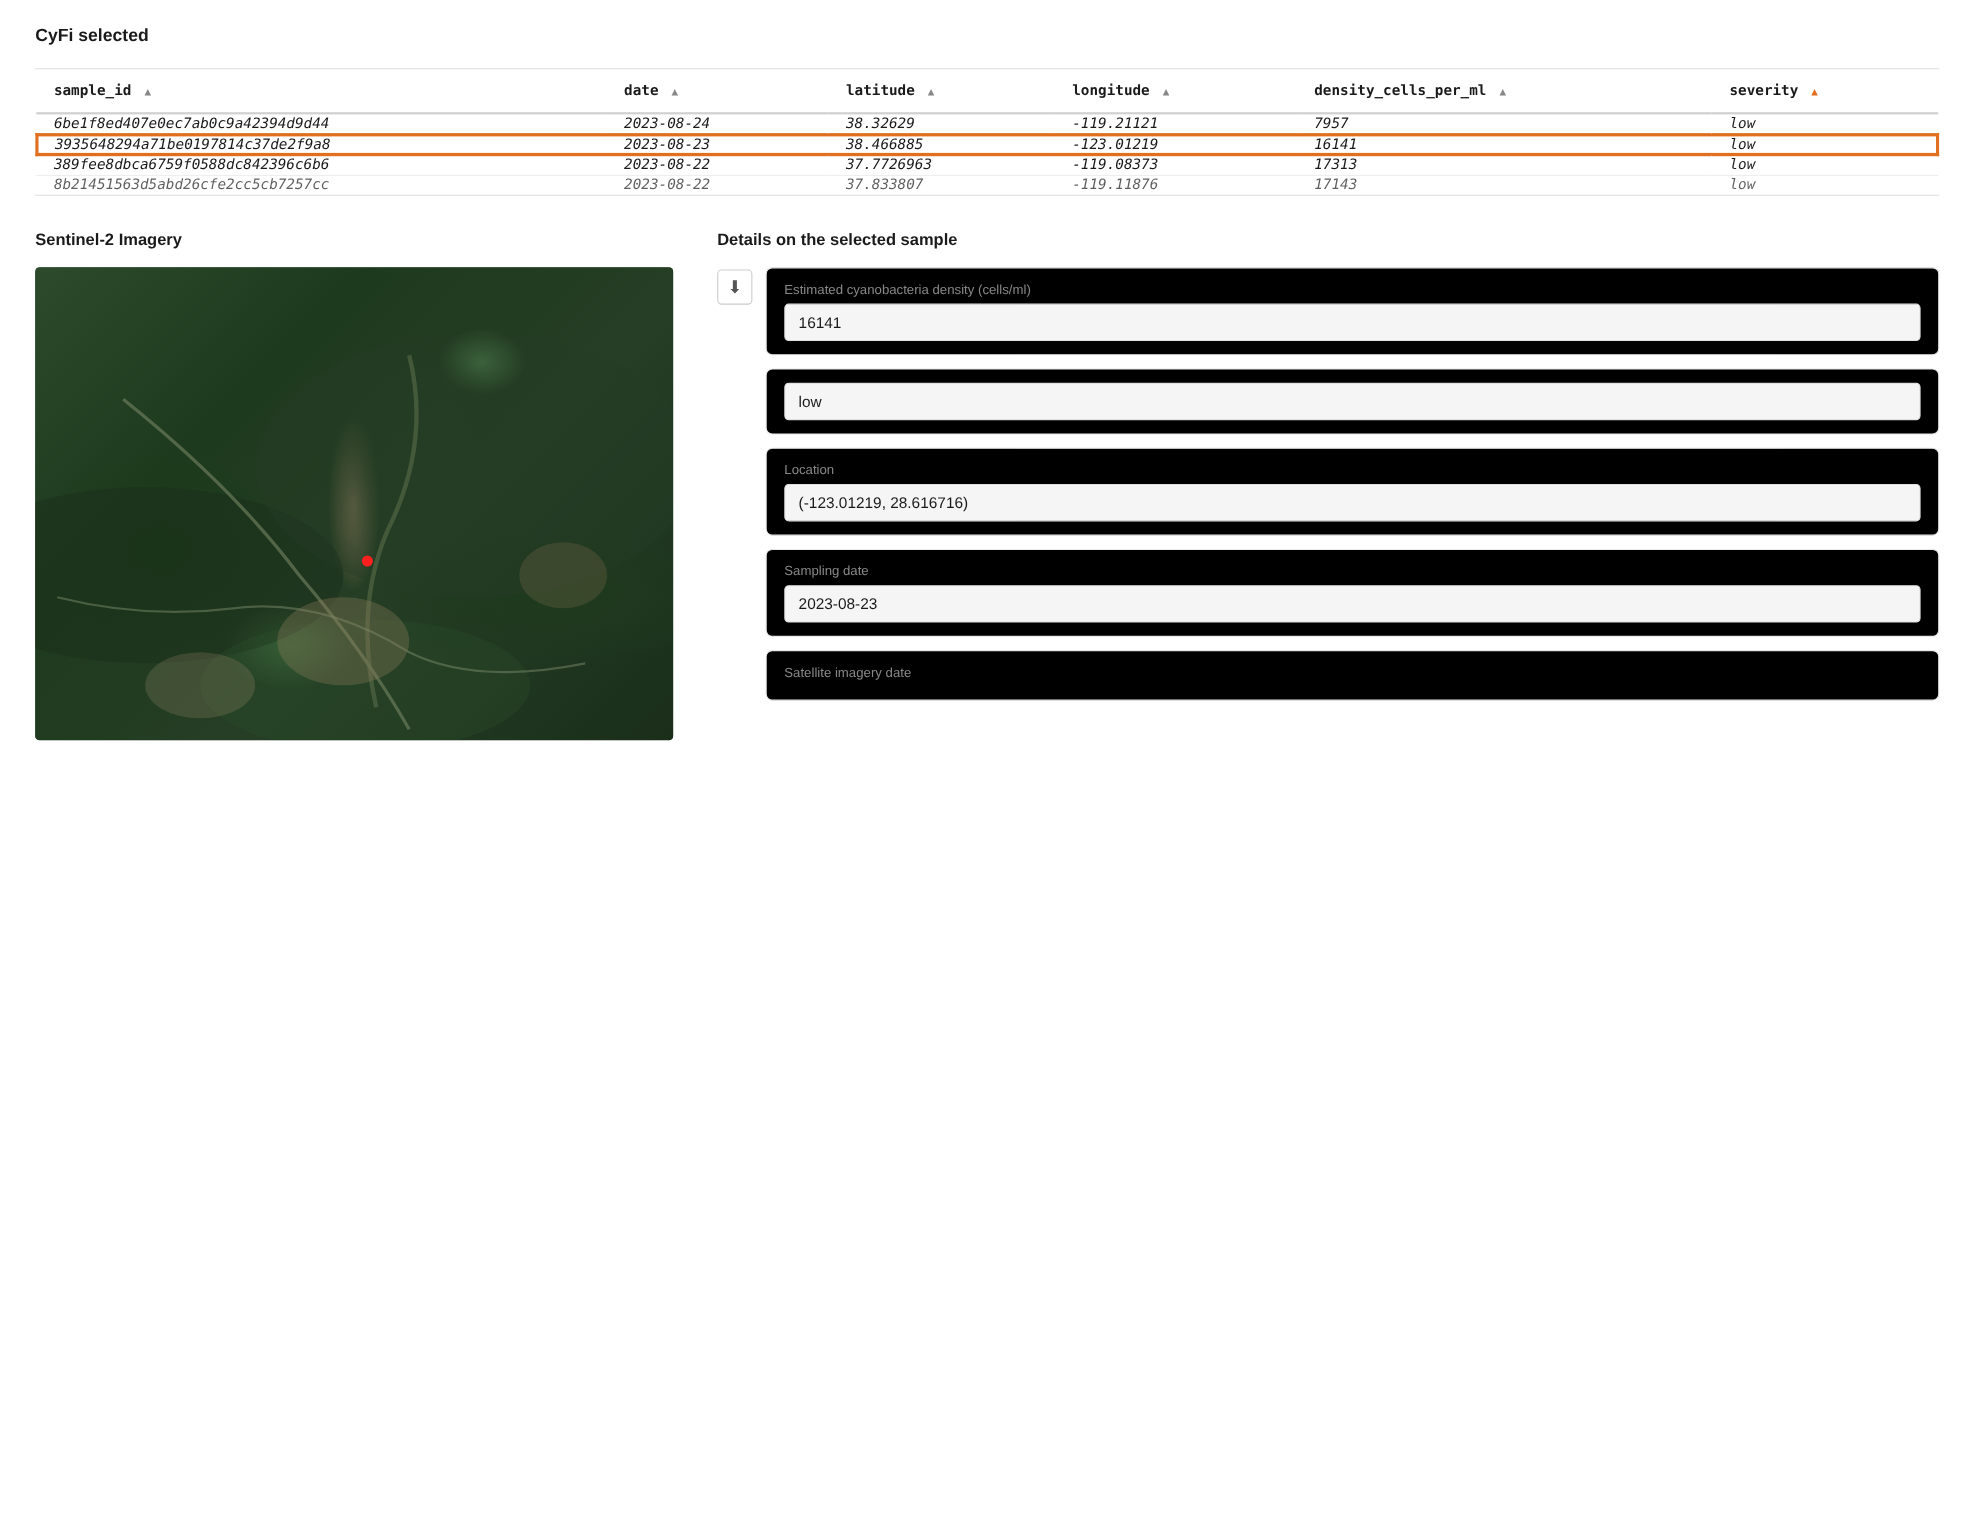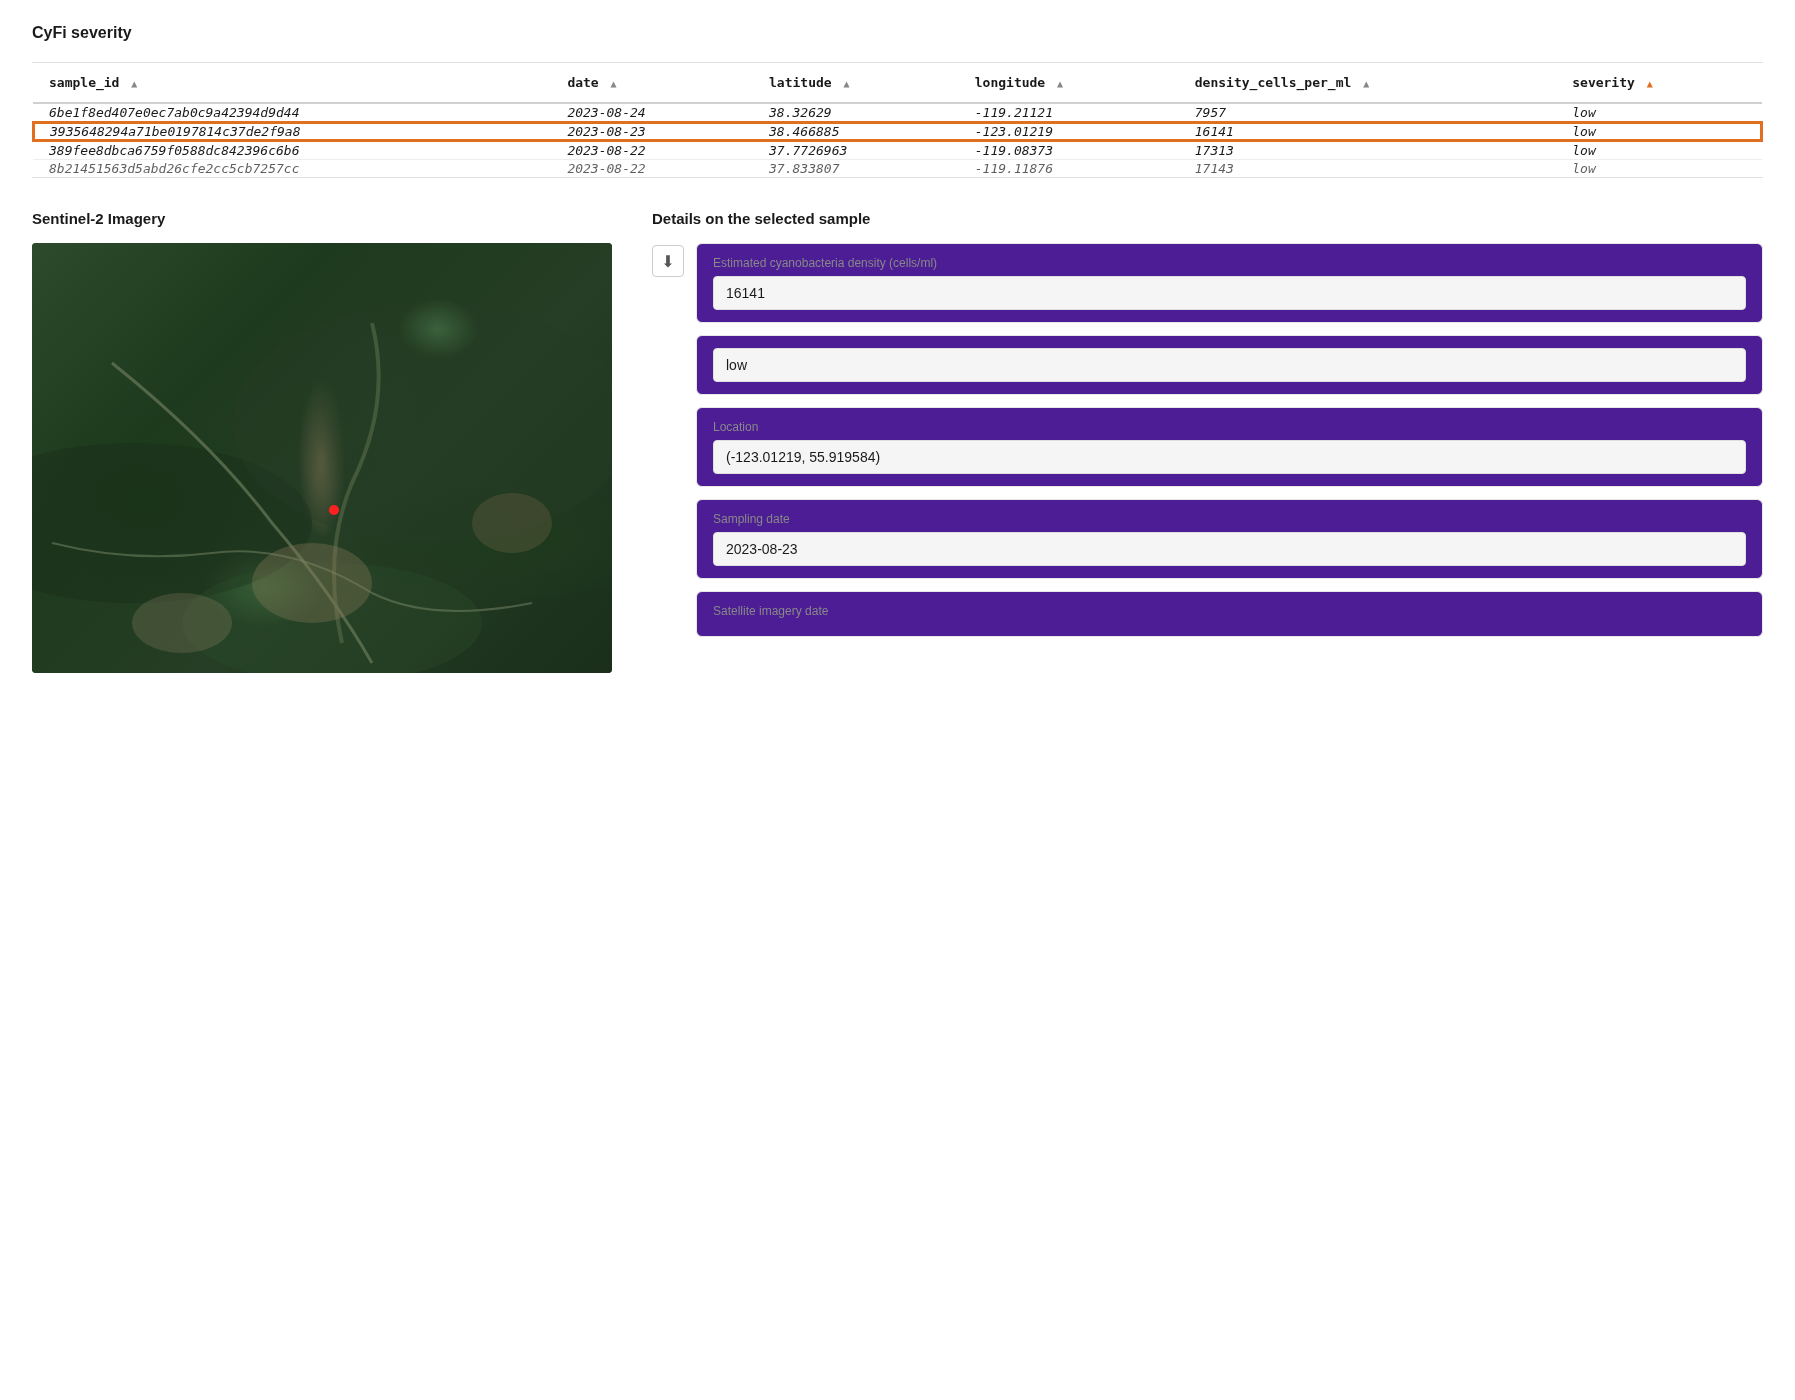--- a/index.html
+++ b/index.html
@@ -113,21 +113,21 @@
       left: 52%;
     }
 
     
     .details-title {
       font-size: 15px;
       font-weight: 700;
       margin-bottom: 16px;
     }
     .detail-card {
-      background: #4c1d95;
+      background: #000000;
       border: 1px solid #e8e8e8;
       border-radius: 6px;
       padding: 12px 16px;
       margin-bottom: 12px;
     }
     .detail-label {
       font-size: 12px;
       color: #888;
       margin-bottom: 6px;
     }
@@ -161,21 +161,21 @@
     .download-col {
       padding-top: 2px;
     }
     .details-col {
       flex: 1;
     }
   </style>
 </head>
 <body>
 
-<h1 class="page-title">CyFi severity</h1>
+<h1 class="page-title">CyFi selected</h1>
 
 <div class="table-wrapper">
   <table>
     <thead>
       <tr>
         <th>
           <span>sample_id</span>
           <span class="sort-arrow">▲</span>
         </th>
         <th>
@@ -273,21 +273,21 @@
       <div class="details-col" id="details-fields">
       <div class="detail-card">
             <div class="detail-label">Estimated cyanobacteria density (cells/ml)</div>
             <div class="detail-value">16141</div>
           </div>
           <div class="detail-card">
             <div class="detail-value">low</div>
           </div>
           <div class="detail-card">
             <div class="detail-label">Location</div>
-            <div class="detail-value">(-123.01219, 55.919584)</div>
+            <div class="detail-value">(-123.01219, 28.616716)</div>
           </div>
           <div class="detail-card">
             <div class="detail-label">Sampling date</div>
             <div class="detail-value">2023-08-23</div>
           </div>
           <div class="detail-card">
             <div class="detail-label">Satellite imagery date</div>
           </div>
         </div>
     </div>

